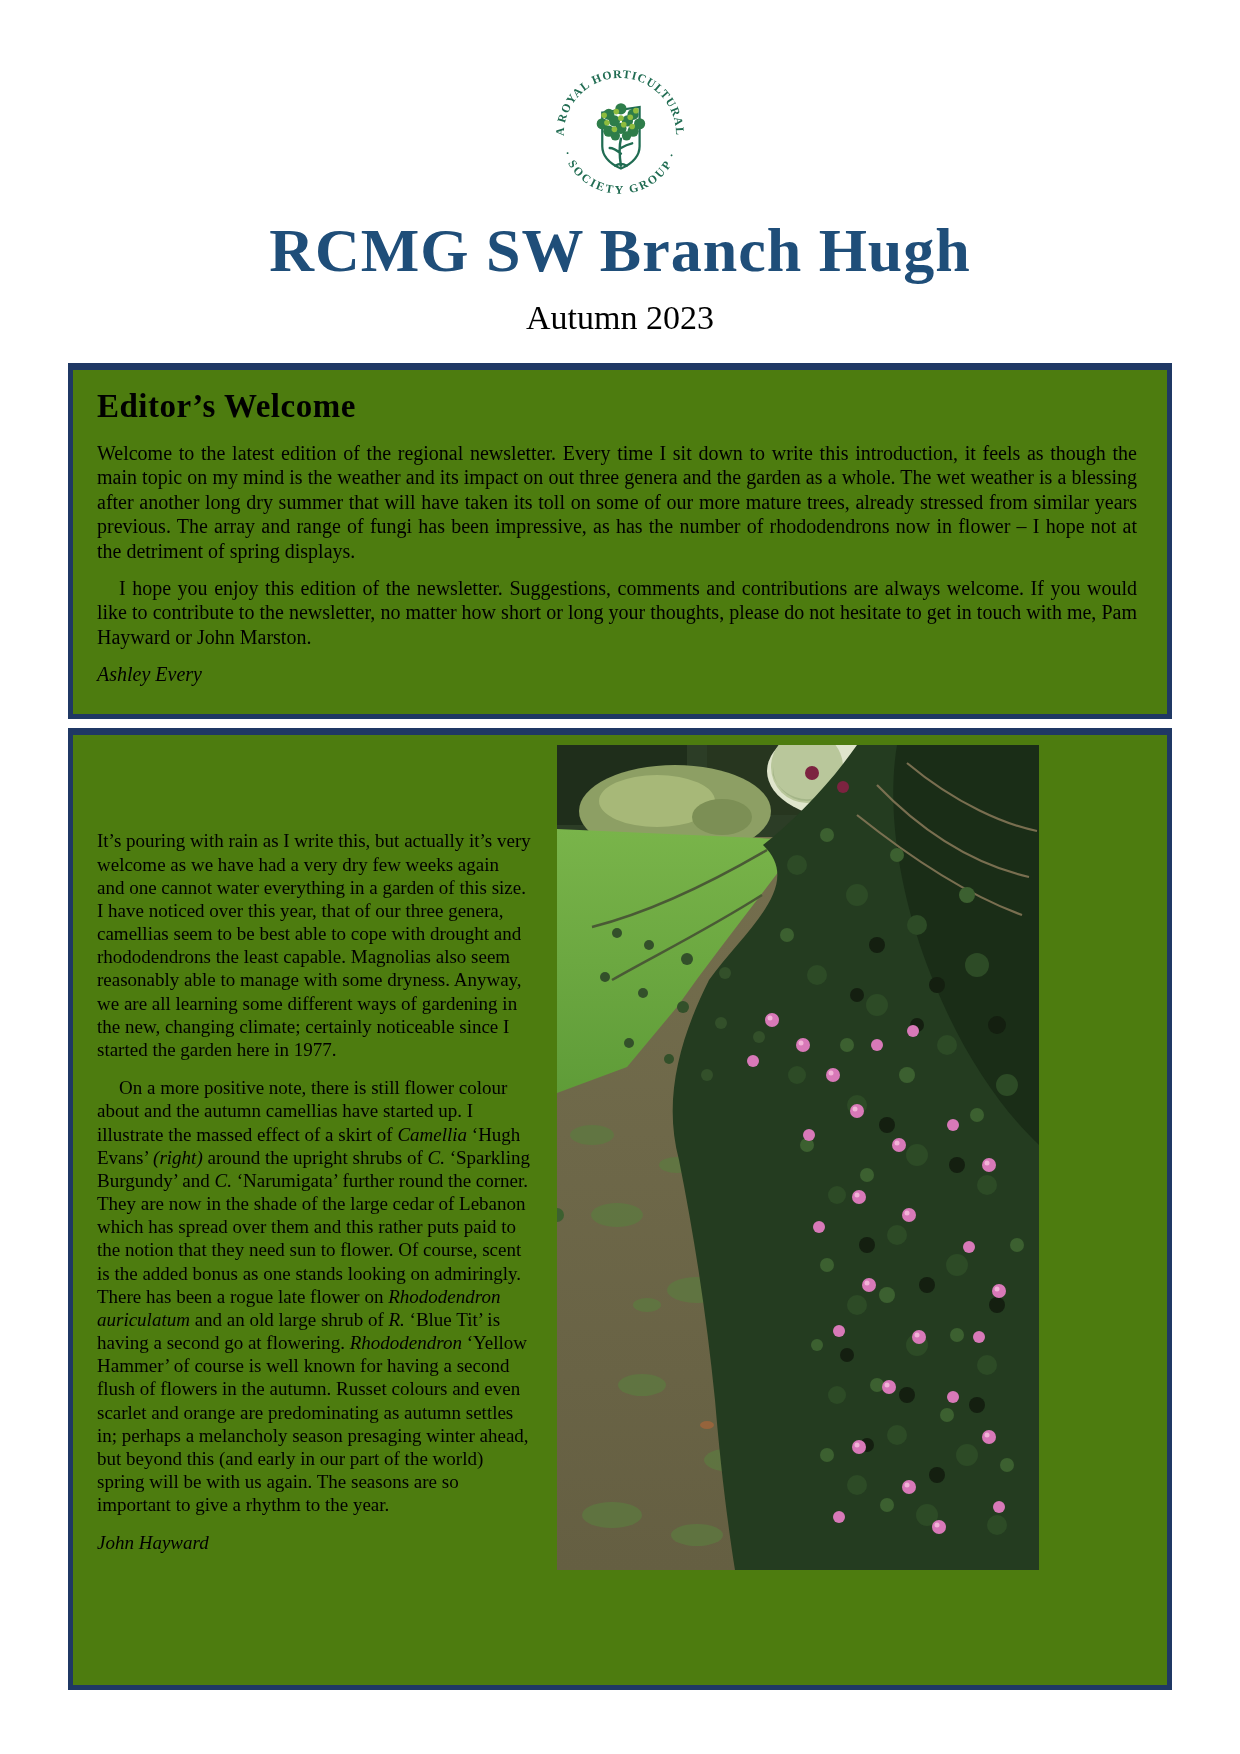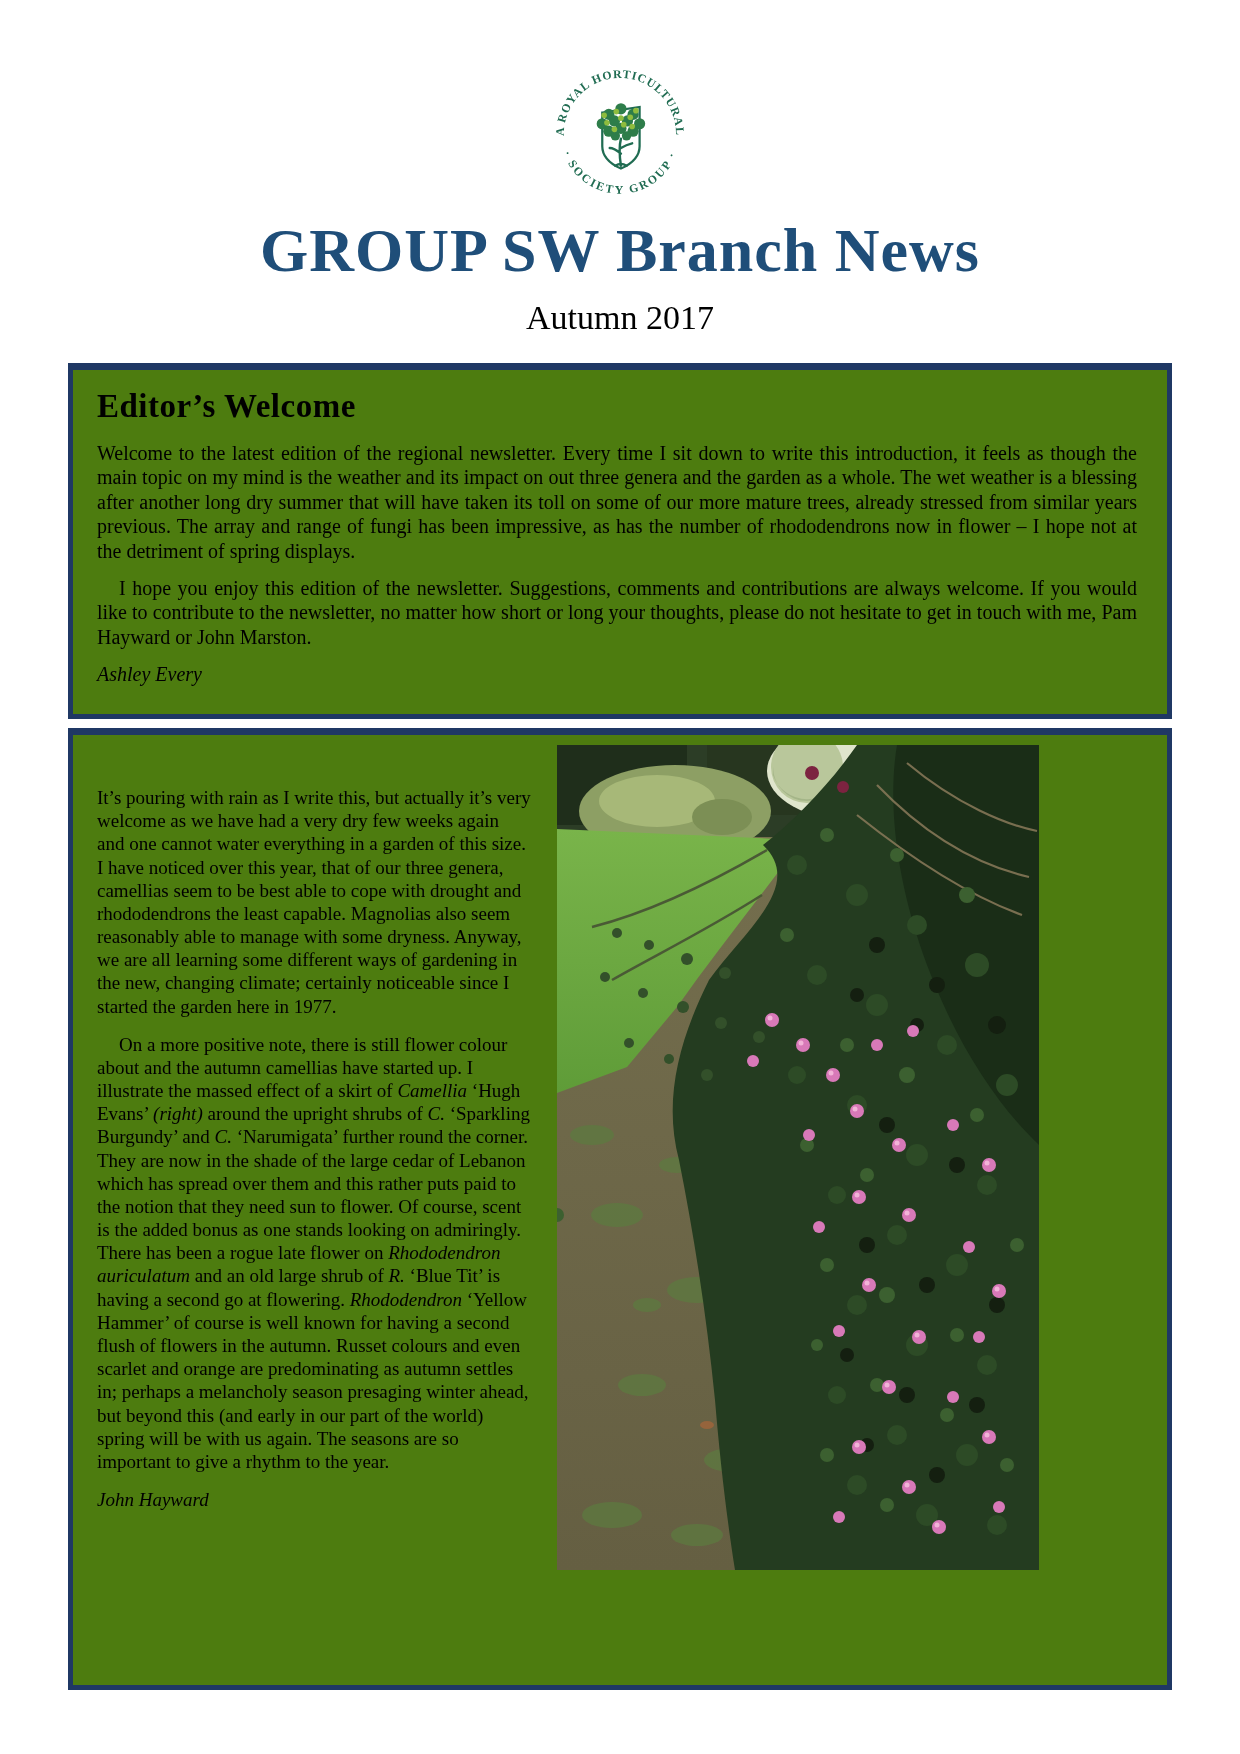--- a/index.html
+++ b/index.html
@@ -57,21 +57,21 @@
     font-style:italic;
     font-size:19px;
     margin:14px 0 6px 20px;
     text-align:left;
   }
   .foreword{
     height:962px;
     margin-top:9px;
     overflow:hidden;
   }
-  .cols{display:flex;align-items:center;}
+  .cols{display:flex;align-items:flex-end;}
   .text-col{width:434px;margin-right:26px;}
   .text-col p{
     font-size:19px;
     line-height:1.22;
     text-align:left;
     margin:0 0 15px 0;
   }
   .ind{text-indent:22px;}
   .sig2{margin-left:58px;margin-top:10px;}
   .photo-fig{
@@ -125,22 +125,22 @@
           <circle cx="79" cy="65" r="3"></circle>
             <circle cx="92" cy="50" r="3"></circle>
             <circle cx="58" cy="55" r="3"></circle>
           <circle cx="69" cy="70" r="3"></circle>
             <circle cx="88" cy="67" r="3"></circle>
             <circle cx="76" cy="58" r="3"></circle>
         </g>
       </g>
     </svg>
 
-    <h1 class="page-title">GROUP SW Branch News</h1>
-    <div class="issue-date">Autumn 2017</div>
+    <h1 class="page-title">RCMG SW Branch Hugh</h1>
+    <div class="issue-date">Autumn 2023</div>
   </header>
 
   <section class="box welcome">
     <h2>Editor’s Welcome</h2>
     <p>Welcome to the latest edition of the regional newsletter. Every time I sit down to write this introduction, it feels as though the main topic on my mind is the weather and its impact on out three genera and the garden as a whole. The wet weather is a blessing after another long dry summer that will have taken its toll on some of our more mature trees, already stressed from similar years previous. The array and range of fungi has been impressive, as has the number of rhododendrons now in flower – I hope not at the detriment of spring displays.</p>
     <p class="ind">I hope you enjoy this edition of the newsletter. Suggestions, comments and contributions are always welcome. If you would like to contribute to the newsletter, no matter how short or long your thoughts, please do not hesitate to get in touch with me, Pam Hayward or John Marston.</p>
     <p class="sig">Ashley Every</p>
   </section>
 
   <section class="box foreword">

